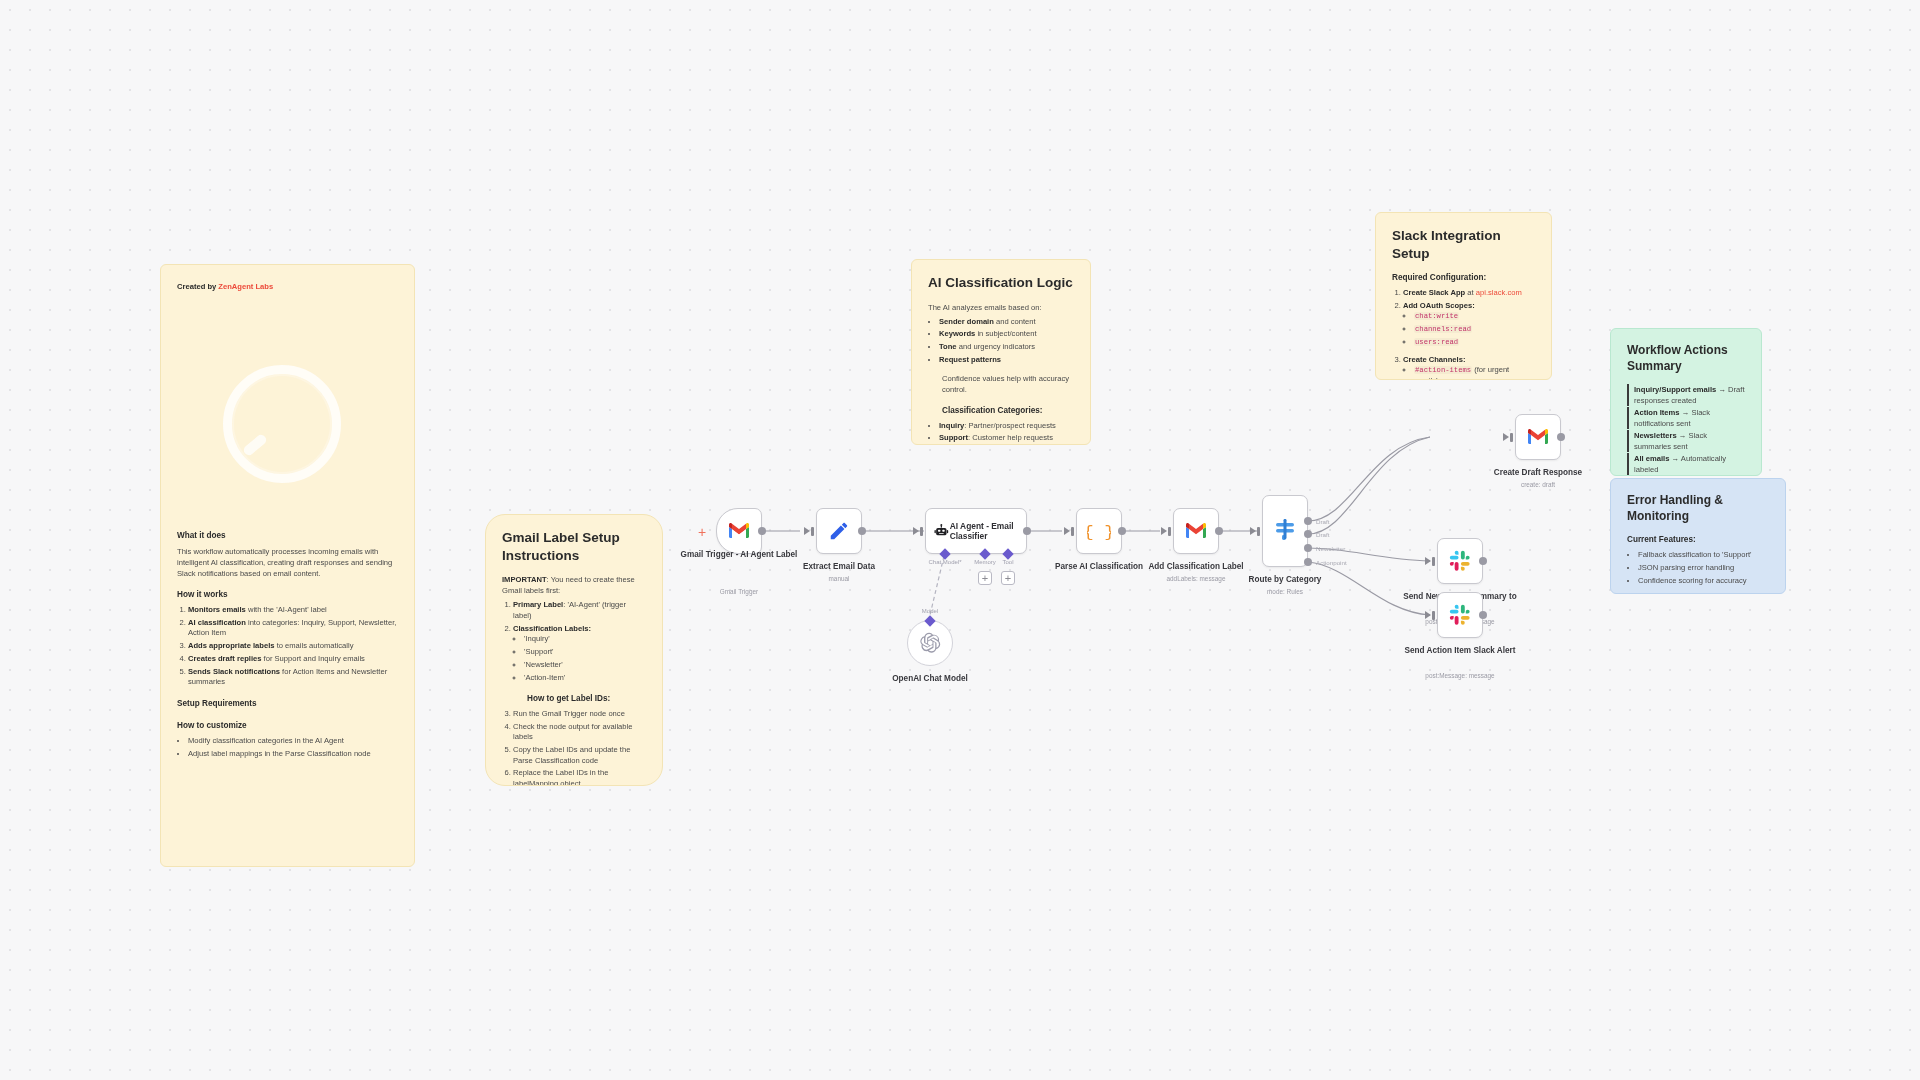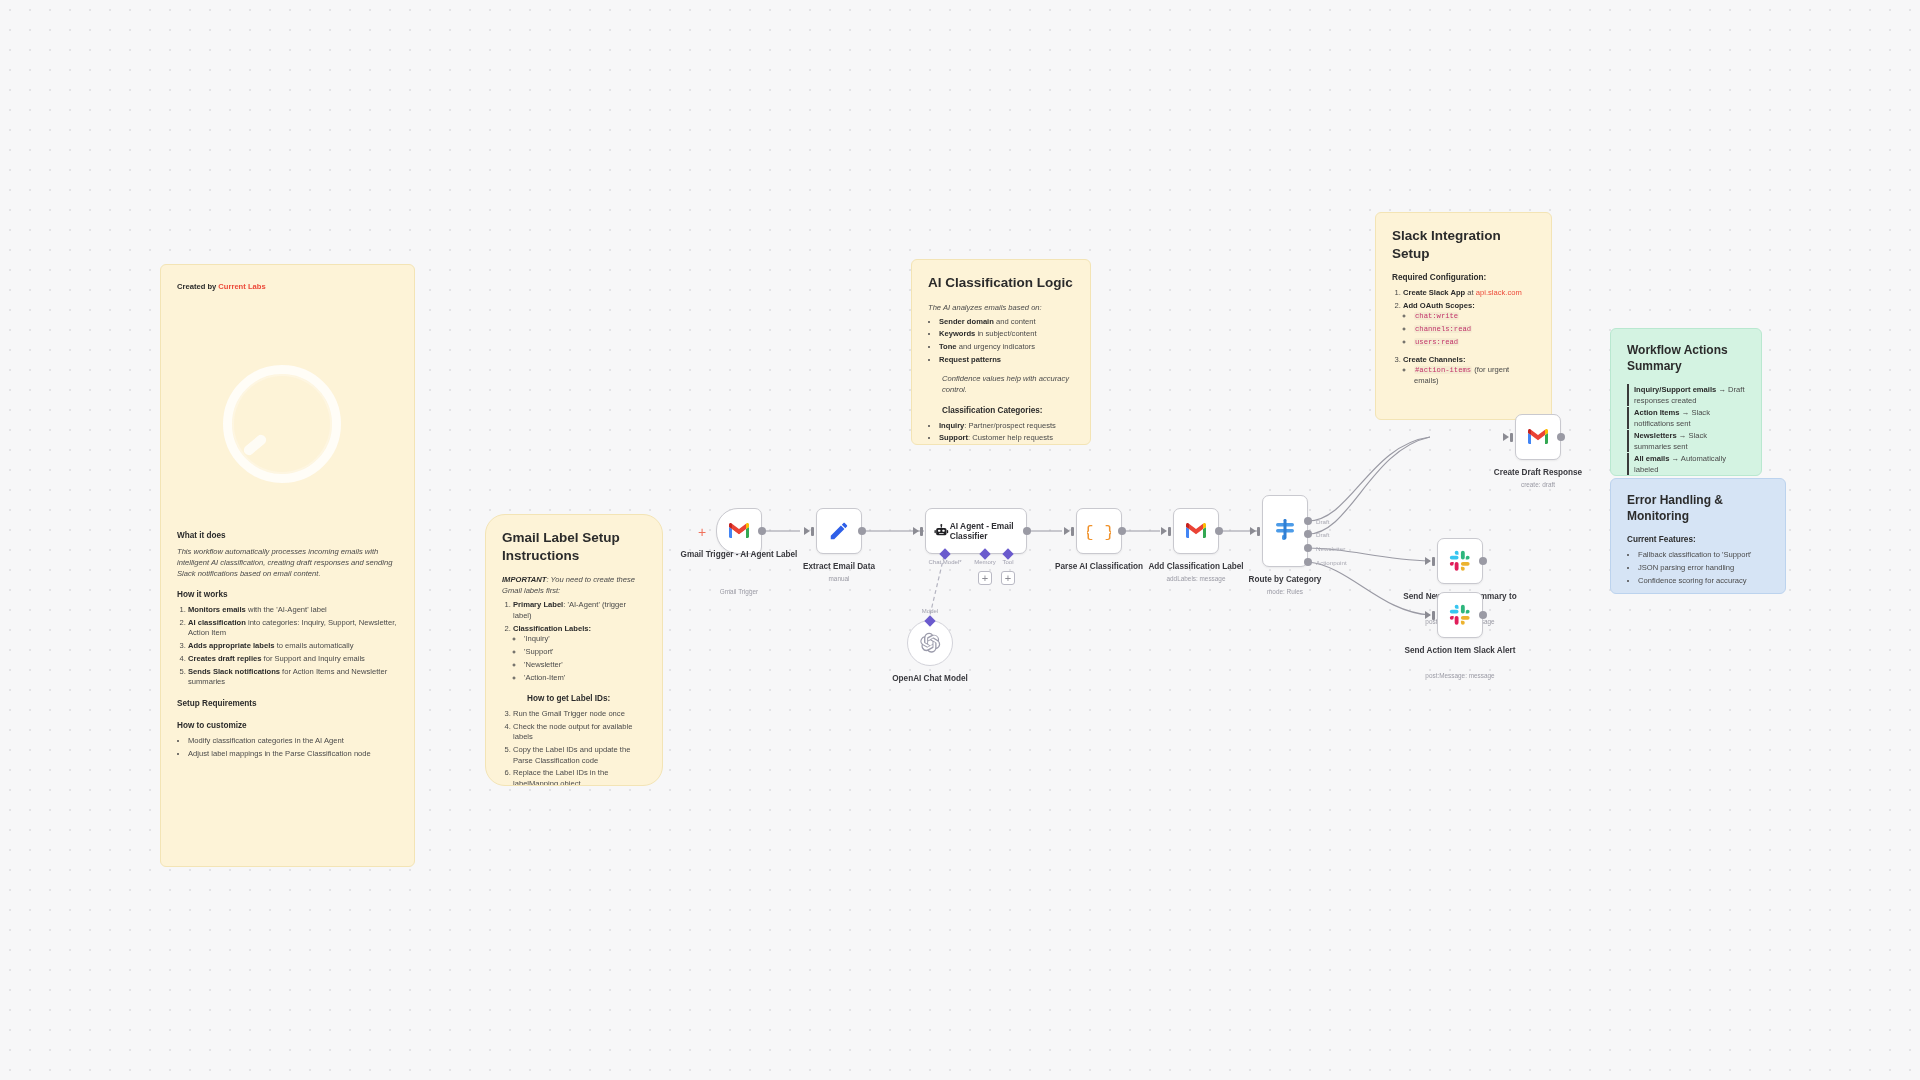--- a/index.html
+++ b/index.html
@@ -26,21 +26,21 @@
     line-height: 1.45;
     color: #3a3a3a;
   }
   .sticky.yellow { background: #fdf3d7; border: 1px solid #f3e4b5; }
   .sticky.green  { background: #d4f3e2; border: 1px solid #b9e8d0; }
   .sticky.blue   { background: #d6e4f5; border: 1px solid #bcd3ee; }
 
   .sticky h1 { font-size: 14px; line-height: 1.35; color: #2b2b2b; font-weight: 700; margin-bottom: 9px; }
   .sticky h2 { font-size: 13.5px; line-height: 1.3; color: #2b2b2b; font-weight: 700; margin-bottom: 10px; }
   .sticky h3 { font-size: 8.2px; color: #2b2b2b; font-weight: 700; margin: 10px 0 4px; }
-  .sticky p  { font-size: 7.6px; color: #4a4a4a; margin-bottom: 4px; font-style: italic; }
+  .sticky p  { font-size: 7.6px; color: #4a4a4a; margin-bottom: 4px; }
   .sticky ul, .sticky ol { font-size: 7.6px; color: #4a4a4a; margin: 0 0 2px 11px; }
   .sticky li { margin-bottom: 2.2px; line-height: 1.4; }
   .sticky b, .sticky strong { color: #2b2b2b; font-weight: 700; }
   .sticky a { color: #ec4a3a; text-decoration: none; }
   .sticky code {
     font-family: "Liberation Mono", monospace;
     color: #c2336a; font-size: 7.2px;
     background: rgba(0,0,0,0.03); border-radius: 2px; padding: 0 1px;
   }
   .created-by { font-size: 7.6px; font-weight: 700; color: #2b2b2b; margin-top: 2px; }
@@ -61,21 +61,21 @@
   #note-overview .body { margin-top: 238px; }
 
   
   #note-gmail-labels { left: 485px; top: 514px; width: 178px; height: 272px; border-radius: 20px; }
   #note-gmail-labels .sub { margin-left: 14px; }
 
   
   #note-ai-logic { left: 911px; top: 259px; width: 180px; height: 186px; }
 
   
-  #note-slack { left: 1375px; top: 212px; width: 177px; height: 208px; }
+  #note-slack { left: 1375px; top: 212px; width: 177px; height: 168px; }
 
   
   #note-actions { left: 1610px; top: 328px; width: 152px; height: 148px; }
   #note-actions .bar-item {
     font-size: 7.6px; margin-bottom: 1px; color: #4a4a4a;
     border-left: 2.5px solid #3a3a3a; padding-left: 5px;
   }
 
   
   #note-errors { left: 1610px; top: 478px; width: 176px; height: 116px; }
@@ -168,21 +168,21 @@
       <path d="M1308,562 C1350,566 1380,612 1430,615"></path>
     </g>
 
     <g fill="none" stroke="#b4b4c0" stroke-width="1.2" stroke-dasharray="4 3">
       <path d="M944,556 L930,615"></path>
     </g>
   </svg>
 
   <div class="sticky yellow" id="note-overview">
     <div class="created-by">
-      <span>Created by </span><a href="#">Current Labs</a>
+      <span>Created by </span><a href="#">ZenAgent Labs</a>
     </div>
     <div class="logo-ring"></div>
 
     <div class="body">
       <h3>What it does</h3>
       <p>This workflow automatically processes incoming emails with intelligent AI classification, creating draft responses and sending Slack notifications based on email content.</p>
 
       <h3>How it works</h3>
       <ol>
         <li><b>Monitors emails</b><span> with the 'AI-Agent' label</span></li>

